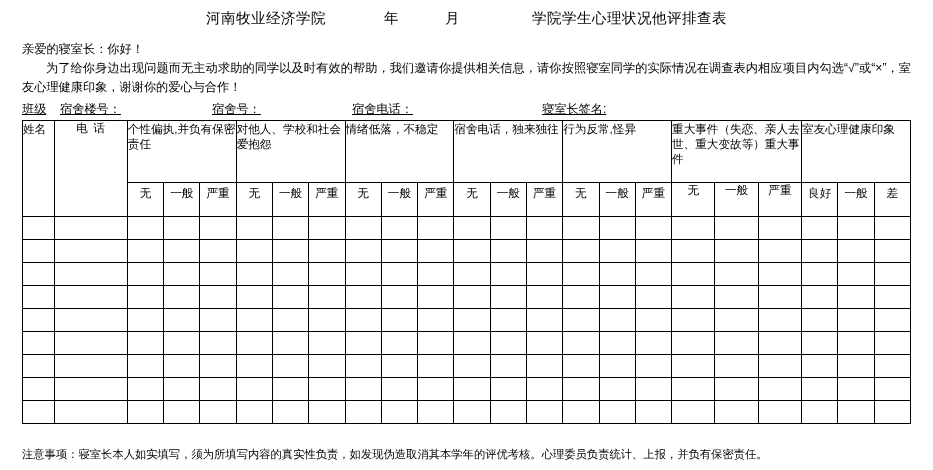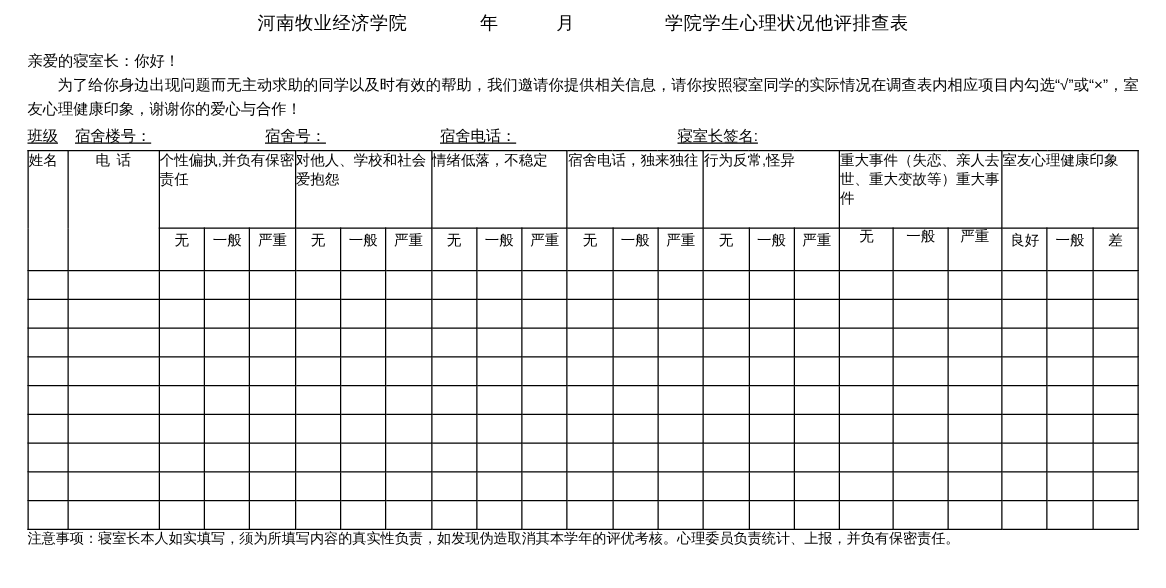--- a/index.html
+++ b/index.html
@@ -105,21 +105,21 @@
   }
   .lvl-cell.narrow {
     padding: 3px 5px;
   }
   tr.data-row td {
     height: 22px;
   }
 
   
   .note {
-    margin-top: 0;
+    margin-top: 23px;
     font-size: 11.3px;
     line-height: 15px;
   }
   .note .label { font-weight: normal; }
 </style>
 </head>
 <body>
 
 <div class="page">
 

